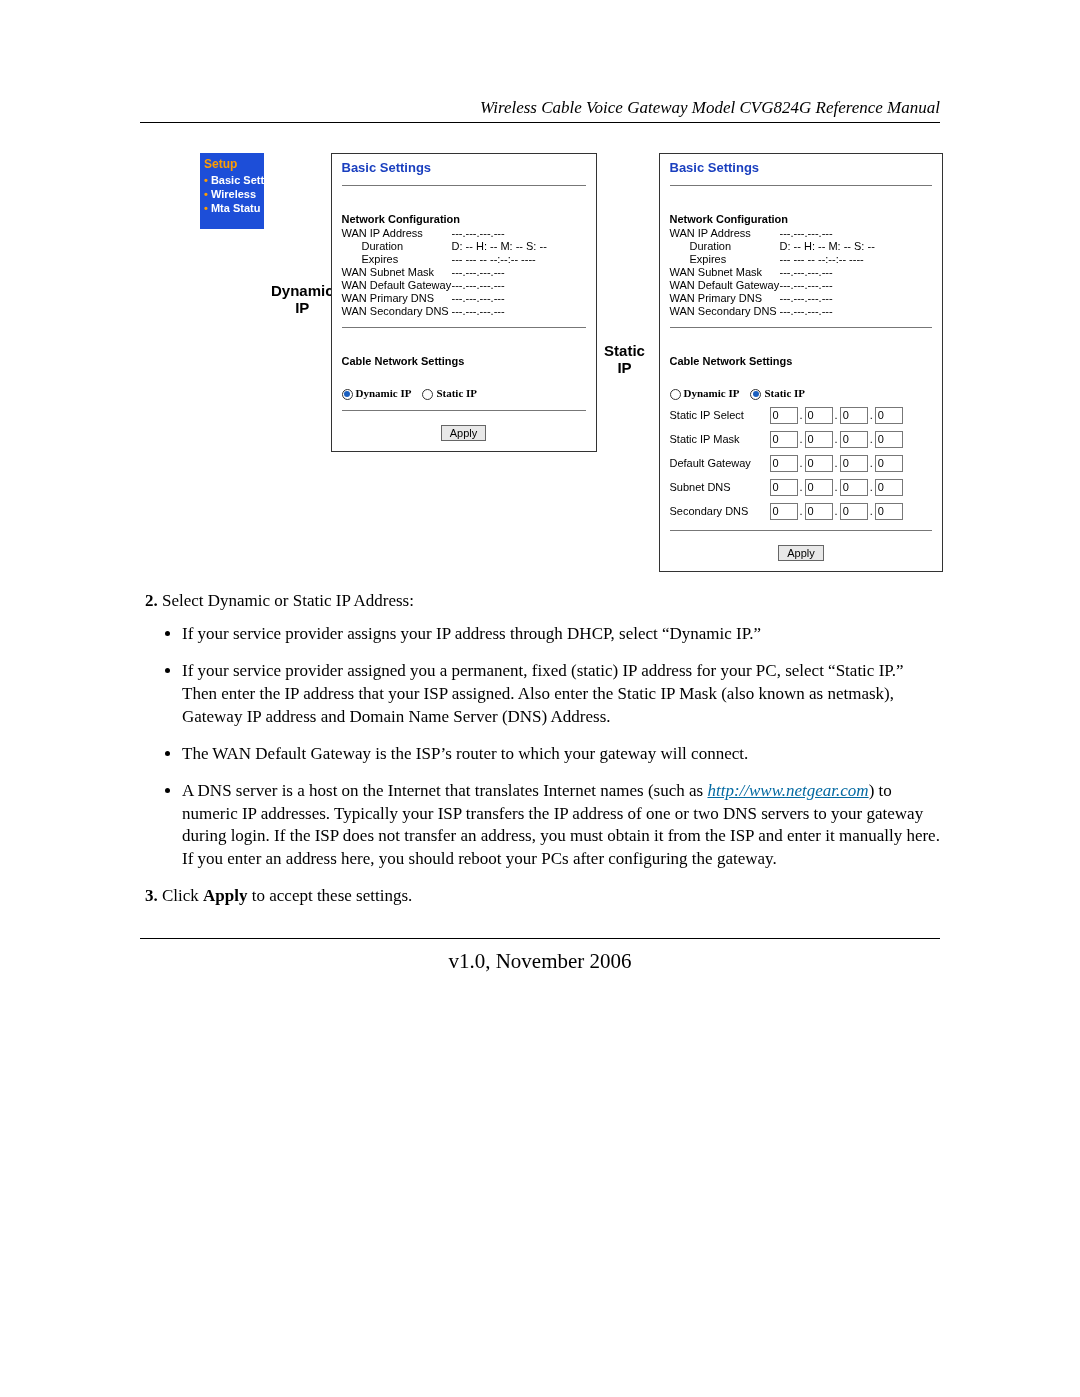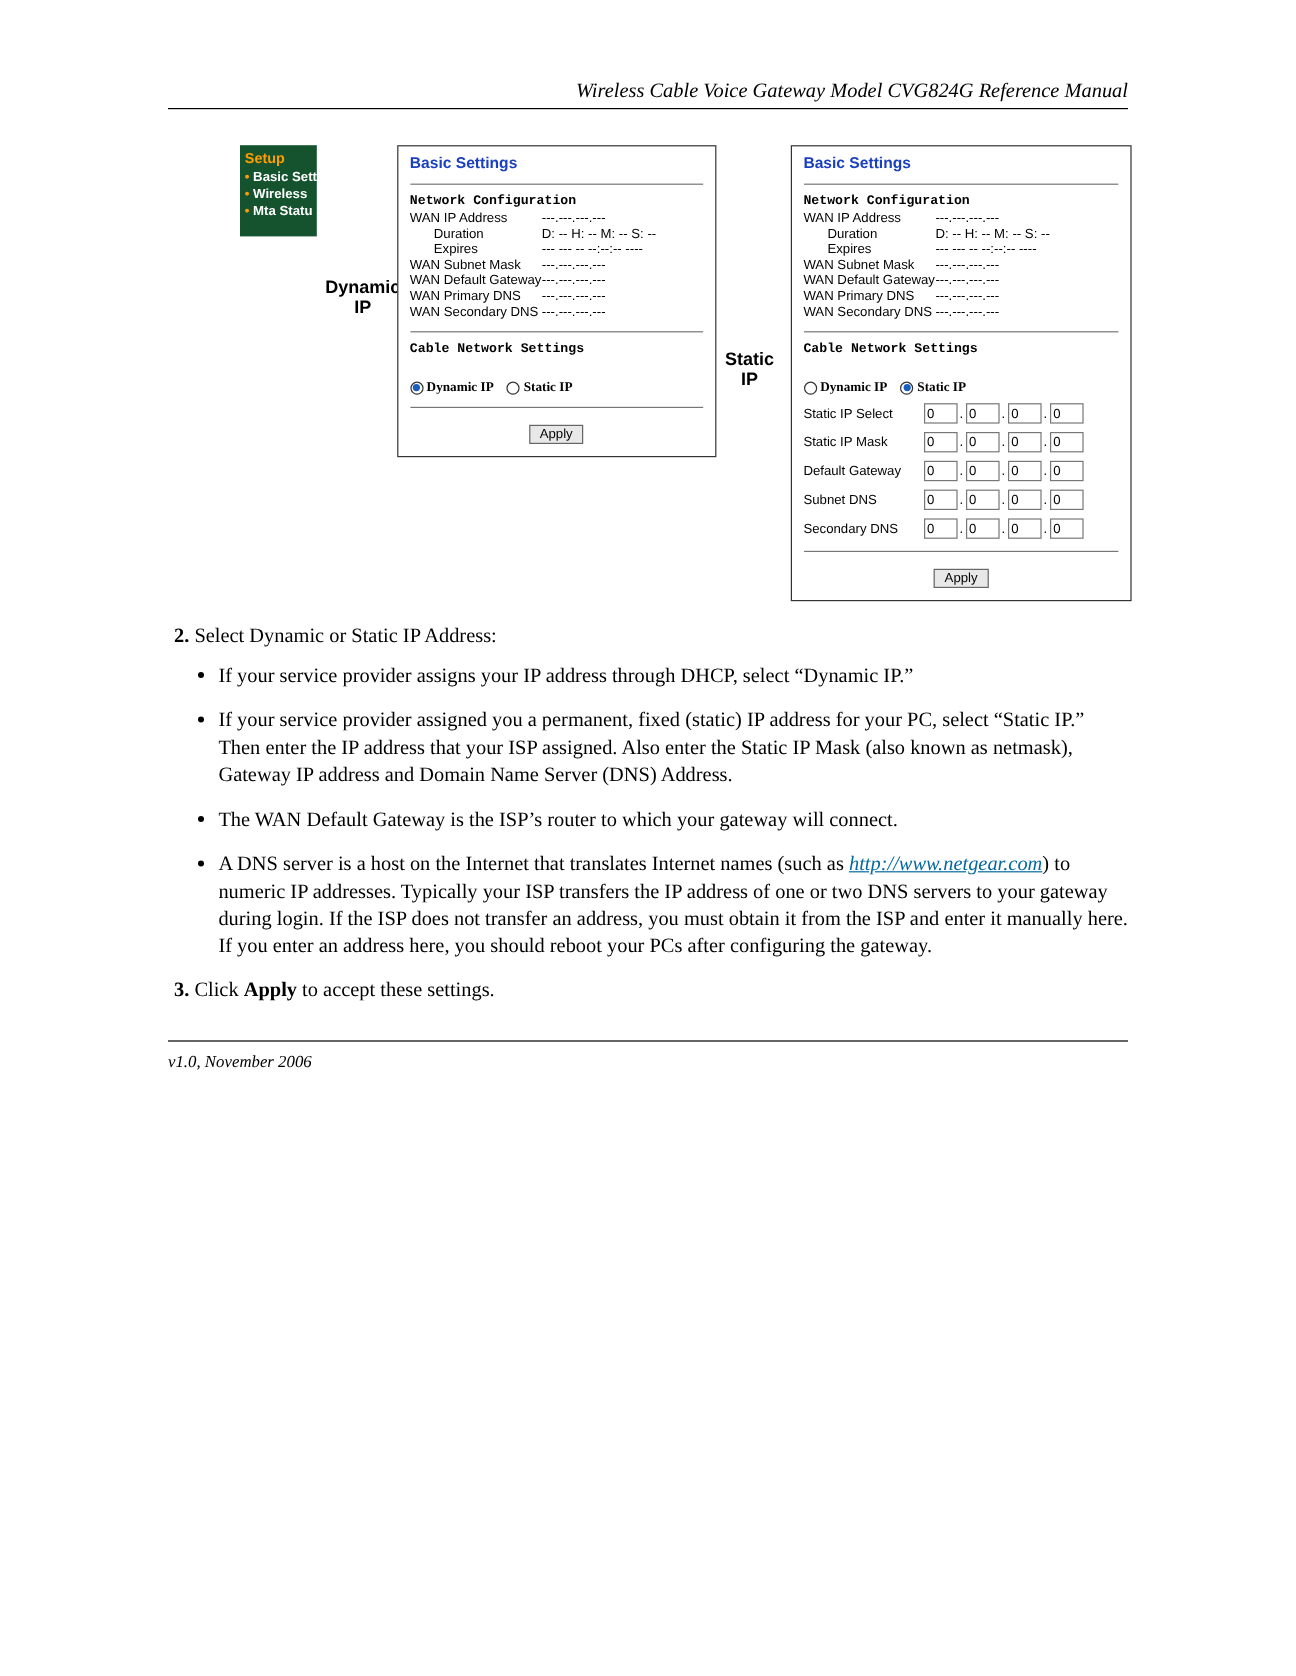--- a/index.html
+++ b/index.html
@@ -5,21 +5,21 @@
   body {
     margin: 0;
     padding: 0;
     background: #fff;
     font-family: "Times New Roman", Times, serif;
     font-size: 17px;
     color: #000;
     width: 1080px;
   }
   .page {
-    padding: 66px 140px 0 140px;
+    padding: 98px 140px 0 140px;
     position: relative;
     box-sizing: border-box;
     min-height: 1397px;
   }
   .running-header {
     text-align: right;
     font-style: italic;
     font-size: 17px;
     margin-bottom: 4px;
   }
@@ -29,21 +29,21 @@
     margin: 4px 0 30px 0;
   }
   hr.thin-footer {
     border: none;
     border-top: 1px solid #000;
     margin: 30px 0 6px 0;
   }
   .figure-wrap { margin: 0 0 18px 60px; }
   .sshot-row { display: flex; align-items: flex-start; }
   .nav-panel {
-    background: #14532d;
+    background: #1d4ed8;
     color: #fff;
     font-family: Arial, Helvetica, sans-serif;
     font-size: 11px;
     font-weight: bold;
     width: 60px;
     padding: 4px 0 14px 4px;
     line-height: 1.3;
     position: relative;
     z-index: 2;
   }
@@ -70,23 +70,22 @@
   .panel-right { width: 300px; margin-left: 6px; }
   .panel-hd {
     color: #1a3fbf;
     font-weight: bold;
     font-size: 13px;
     padding-bottom: 10px;
     border-bottom: 1px solid #777;
   }
   .sect-hd {
     font-weight: bold;
-    margin-top: 8px;
+    margin-top: 27px;
     margin-bottom: 2px;
-    font-family: Liberation Mono, monospace;
   }
   .kv { display: flex; margin: 1px 0; }
   .kv .k { width: 110px; }
   .kv .ki { width: 110px; padding-left: 20px; box-sizing: border-box; }
   .sect-divider { border: none; border-top: 1px solid #777; margin: 10px 0 4px 0; }
   .radio-row { margin-top: 20px; font-family: Liberation Serif, serif; }
   .radio {
     display: inline-block; width: 9px; height: 9px;
     border: 1px solid #333; border-radius: 50%;
     vertical-align: middle; margin-right: 3px; position: relative;
@@ -118,21 +117,21 @@
   ol.steps > li { margin-bottom: 10px; line-height: 1.35; }
   ol.steps > li::marker { font-weight: bold; }
   ul.bullets { list-style-type: disc; margin: 10px 0 0 20px; padding: 0; }
   ul.bullets > li { margin-bottom: 14px; line-height: 1.35; }
   .link { color: #0369a1; font-style: italic; text-decoration: underline; }
   .footer-row {
     display: flex; justify-content: space-between;
     font-size: 15px; margin-top: 2px;
   }
   .footer-center {
-    font-style: italic; font-size: 14px;
+    text-align: center; font-size: 21px;
     margin-top: 10px;
   }
 </style>
 </head>
 <body>
 
 <div class="page">
 
   <div class="running-header">Wireless Cable Voice Gateway Model CVG824G Reference Manual</div>
   <hr class="thin">

